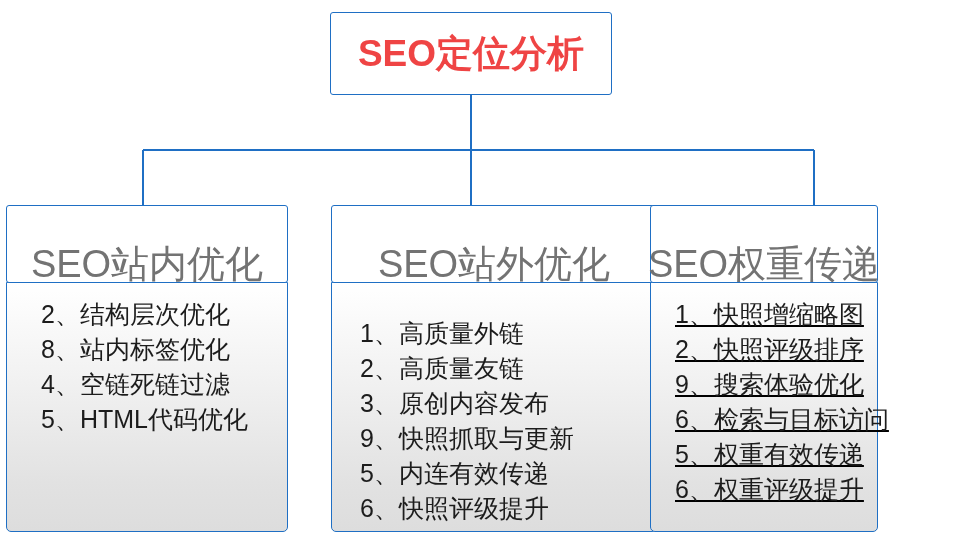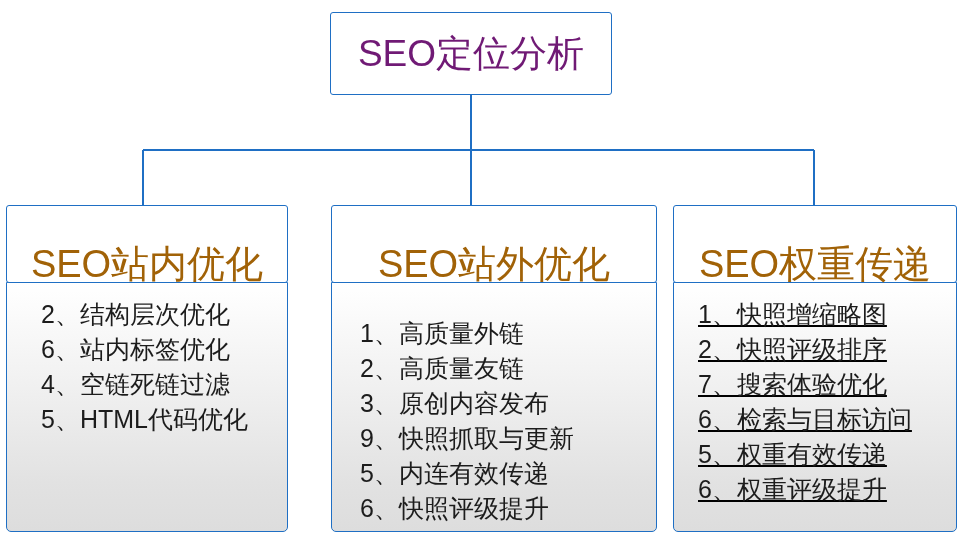--- a/index.html
+++ b/index.html
@@ -41,50 +41,51 @@
     box-sizing: border-box;
     border: 1.5px solid #1f6fc4;
     border-radius: 3px;
     background: #ffffff;
     display: flex;
     align-items: center;
     justify-content: center;
   }
   .root-label {
     font-size: 37px;
-    color: #701a75;
+    color: #ef4444;
     letter-spacing: 0px;
     line-height: 1;
     white-space: nowrap;
+    font-weight: bold;
   }
 
   
   .column {
     position: absolute;
     top: 205px;
   }
   .col-1 { left: 6px;   width: 282px; }
   .col-2 { left: 331px; width: 326px; }
-  .col-3 { left: 673px; width: 284px; }
+  .col-3 { left: 650px; width: 228px; }
 
   .header-box {
     box-sizing: border-box;
     height: 78px;
     border: 1.5px solid #1f6fc4;
     border-radius: 3px;
     background: #ffffff;
     display: flex;
     align-items: center;
     justify-content: center;
     position: relative;
     z-index: 2;
   }
   .header-label {
     font-size: 38px;
-    color: #a16207;
+    color: #737373;
     line-height: 1;
     white-space: nowrap;
     margin-top: 40px;
   }
 
   .list-box {
     box-sizing: border-box;
     height: 250px;
     margin-top: -1.5px;
     border: 1.5px solid #1f6fc4;
@@ -126,21 +127,21 @@
     <span class="root-label">SEO定位分析</span>
   </div>
 
   <div class="column col-1">
     <div class="header-box">
       <span class="header-label">SEO站内优化</span>
     </div>
     <div class="list-box">
       <div class="list-inner">
         <div class="list-item">2、结构层次优化</div>
-        <div class="list-item">6、站内标签优化</div>
+        <div class="list-item">8、站内标签优化</div>
         <div class="list-item">4、空链死链过滤</div>
         <div class="list-item">5、HTML代码优化</div>
       </div>
     </div>
   </div>
 
   <div class="column col-2">
     <div class="header-box">
       <span class="header-label">SEO站外优化</span>
     </div>
@@ -157,21 +158,21 @@
   </div>
 
   <div class="column col-3">
     <div class="header-box">
       <span class="header-label">SEO权重传递</span>
     </div>
     <div class="list-box">
       <div class="list-inner">
         <div class="list-item">1、快照增缩略图</div>
         <div class="list-item">2、快照评级排序</div>
-        <div class="list-item">7、搜索体验优化</div>
+        <div class="list-item">9、搜索体验优化</div>
         <div class="list-item">6、检索与目标访问</div>
         <div class="list-item">5、权重有效传递</div>
         <div class="list-item">6、权重评级提升</div>
       </div>
     </div>
   </div>
 
 </div>
 
 </body></html>

